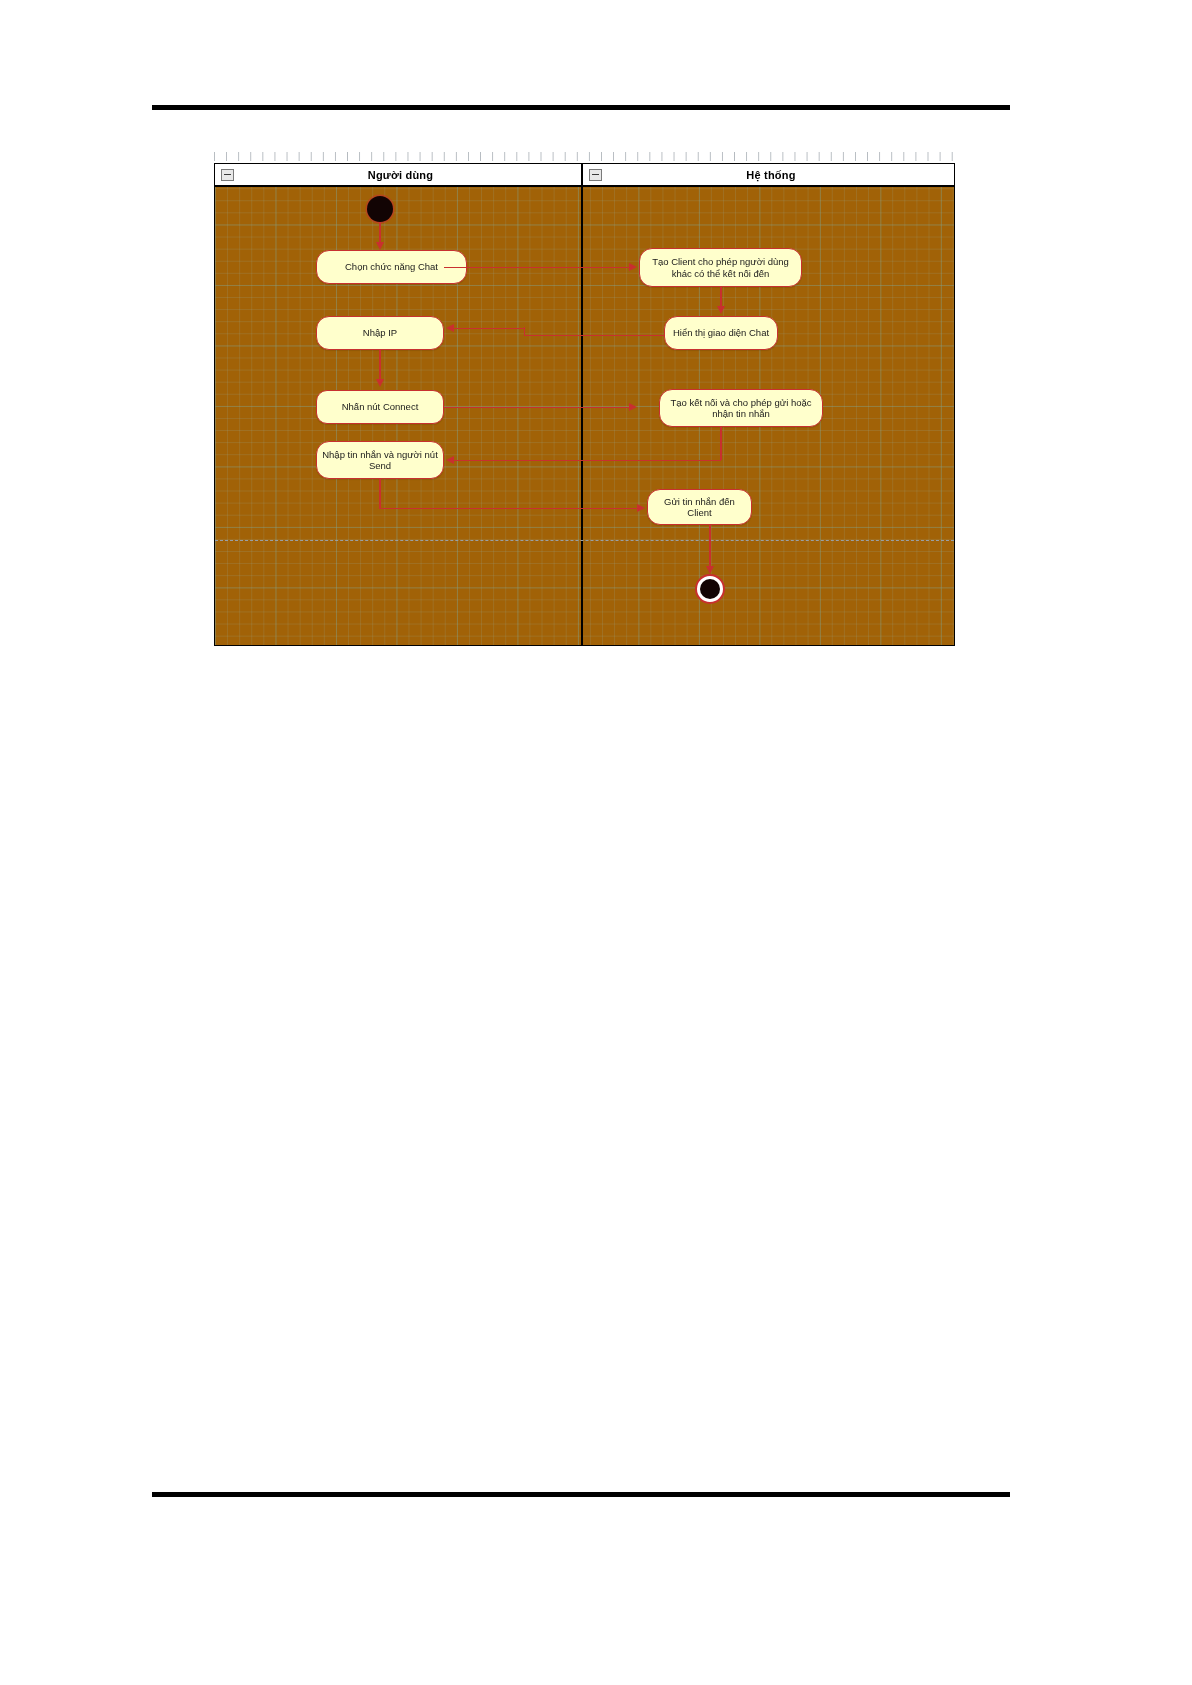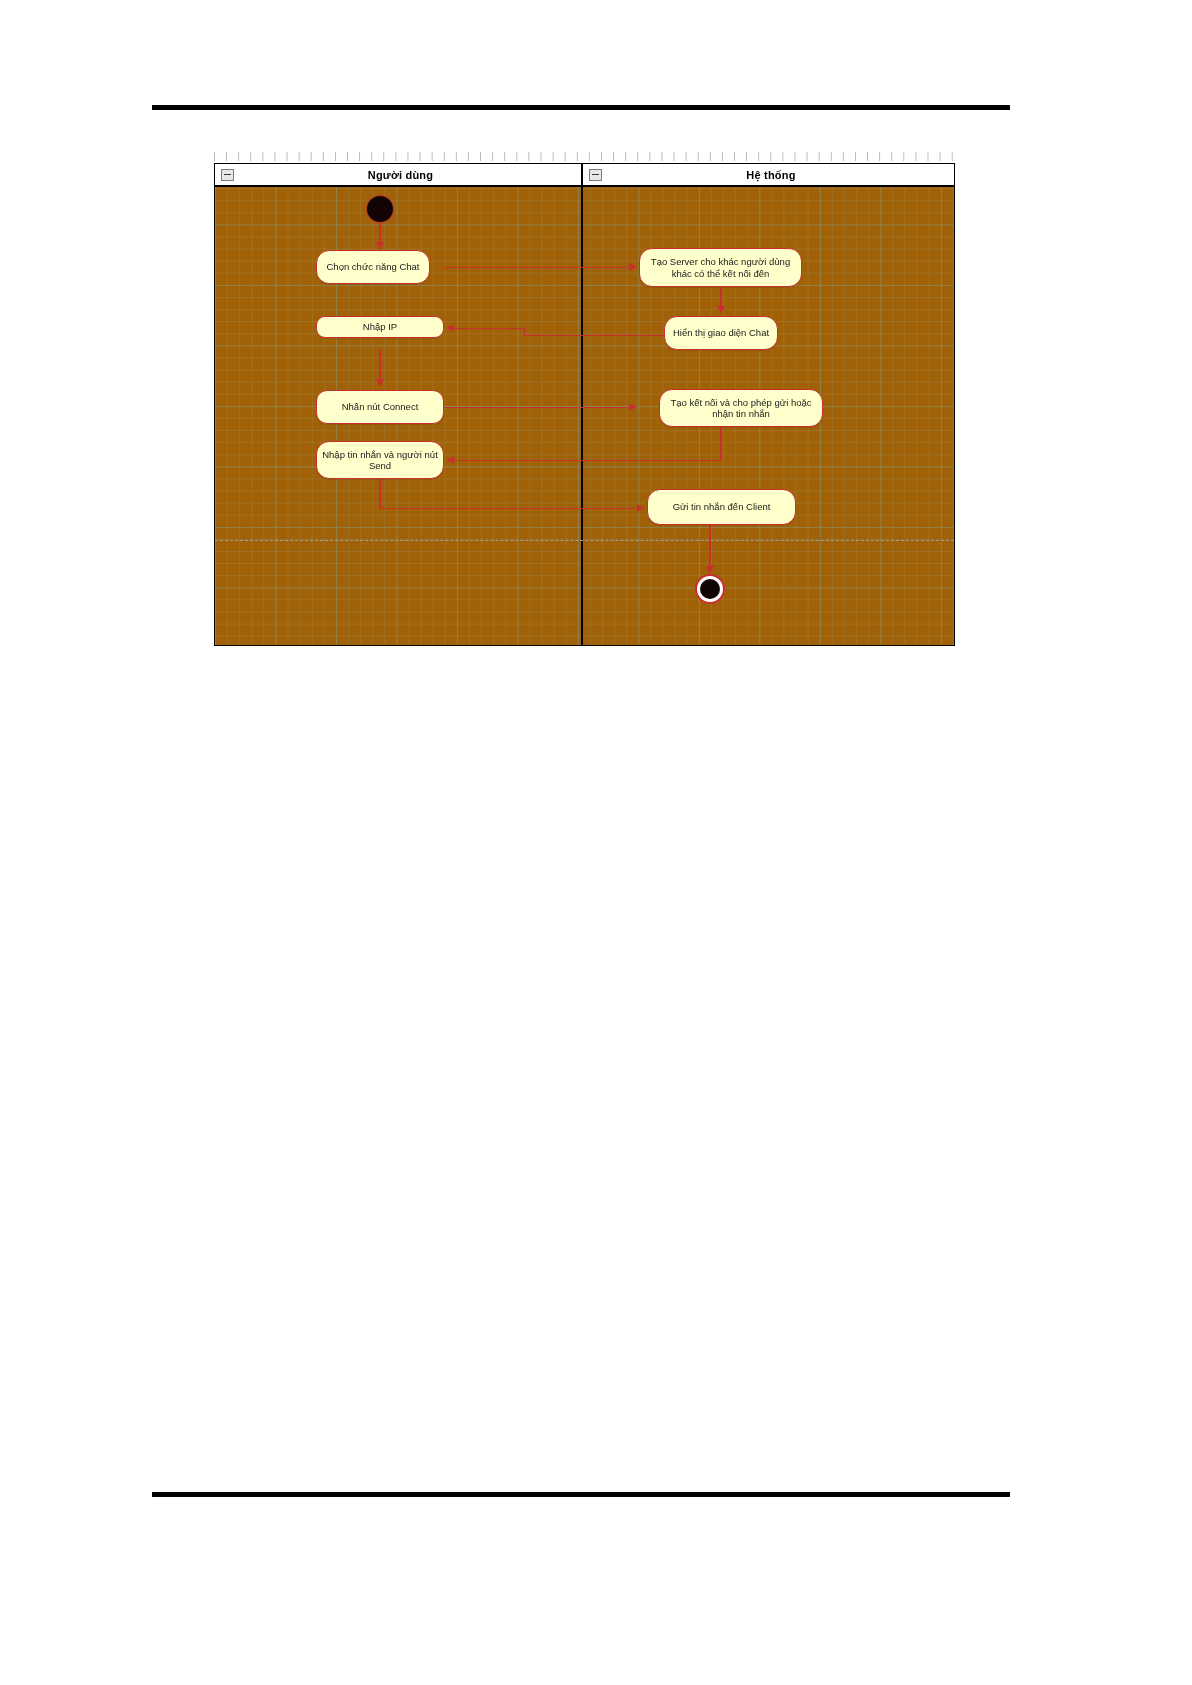--- a/index.html
+++ b/index.html
@@ -220,49 +220,49 @@
     <span class="lane-title">Hệ thống</span>
   </div>
 
   <div id="lane-divider"></div>
   <div id="partition-line"></div>
 
   <div class="start-node" style="left:152px; top:32px;"></div>
 
   <div class="end-node" style="left:480px; top:410px;"></div>
 
-  <div class="node" style="left:101px; top:86px; width:114px; height:34px;">
+  <div class="node" style="left:101px; top:86px; width:151px; height:34px;">
     <span>Chọn chức năng Chat</span>
   </div>
 
   <div class="node" style="left:424px; top:84px; width:163px; height:39px;">
-    <span>Tạo Server cho khác người dùng khác có thể kết nối đến</span>
+    <span>Tạo Client cho phép người dùng khác có thể kết nối đến</span>
   </div>
 
   <div class="node" style="left:449px; top:152px; width:114px; height:34px;">
     <span>Hiển thị giao diện Chat</span>
   </div>
 
-  <div class="node" style="left:101px; top:152px; width:128px; height:22px;border-radius:9px;">
+  <div class="node" style="left:101px; top:152px; width:128px; height:34px;">
     <span>Nhập IP</span>
   </div>
 
   <div class="node" style="left:101px; top:226px; width:128px; height:34px;border-radius:11px;">
     <span>Nhấn nút Connect</span>
   </div>
 
   <div class="node" style="left:424px; top:225px; width:164px; height:38px;margin-left:20px;">
     <span>Tạo kết nối và cho phép gửi hoặc nhận tin nhắn</span>
   </div>
 
   <div class="node" style="left:101px; top:277px; width:128px; height:38px;">
     <span>Nhập tin nhắn và người nút Send</span>
   </div>
 
-  <div class="node" style="left:432px; top:325px; width:149px; height:36px;">
+  <div class="node" style="left:432px; top:325px; width:105px; height:36px;">
     <span>Gửi tin nhắn đến Client</span>
   </div>
 
   <div class="conn-v" style="left:164.3px; top:58px; height:22px;"></div>
   <div class="arrow arrow-down" style="left:160.5px; top:78px;"></div>
 
   <div class="conn-h" style="left:229px; top:102.5px; width:187px;"></div>
   <div class="arrow arrow-right" style="left:414px; top:98.5px;"></div>
 
   <div class="conn-v" style="left:505.3px; top:123px; height:21px;"></div>

